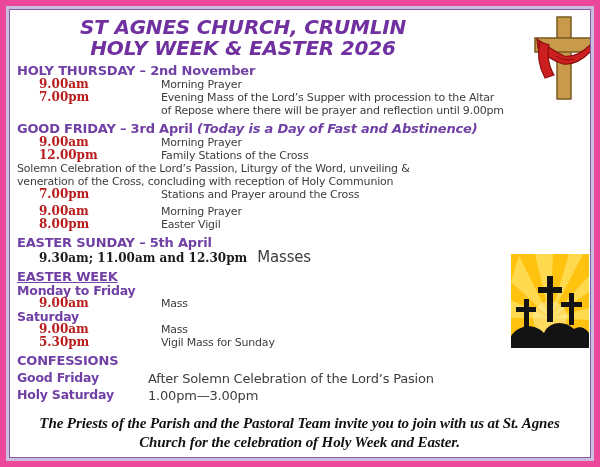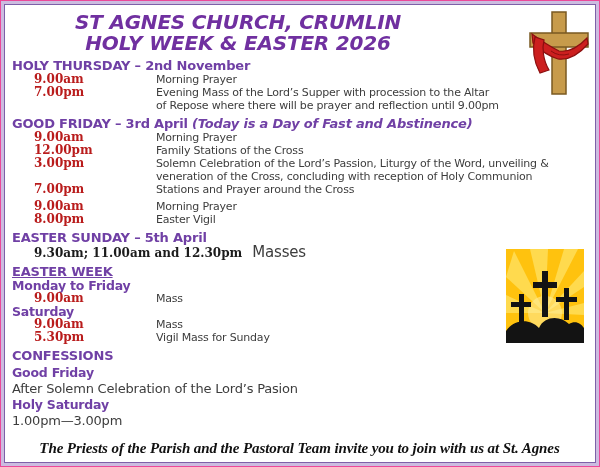--- a/index.html
+++ b/index.html
@@ -1,19 +1,19 @@
 <!DOCTYPE html>
 <html><head>
 <meta charset="utf-8">
 <style>
   html,body { margin:0; padding:0; background:#ffffff; }
   .page {
     position:relative; box-sizing:border-box;
     width:600px; height:467px;
-    border:1px solid #ec4899;
+    border:6px solid #ec4899;
     font-family:"DejaVu Sans", sans-serif;
   }
   .frame-mid {
     box-sizing:border-box; width:100%; height:100%;
     border:3px solid #CCBCE0;
   }
   .page-content {
     position:relative; box-sizing:border-box; width:100%; height:100%;
     border:1px solid #7E60A8;
     padding:3px 8px 0 7px;
@@ -48,21 +48,21 @@
     letter-spacing:-0.2px; white-space:pre-line;
   }
   .mass-times { margin-left:22px; line-height:13px; }
   .mass-times .bold-times {
     font-family:"DejaVu Serif", serif; font-weight:bold;
     font-size:12px; color:#1c1c1c;
   }
   .mass-times .suffix {
     font-size:15px; color:#3D3D3D; letter-spacing:-0.2px; margin-left:5px;
   }
-  .crow { display:flex; align-items:flex-start; margin-top:2px;flex-direction:column; }
+  .crow { display:flex; align-items:flex-start; margin-top:2px; }
   .clabel {
     flex:0 0 auto; width:131px;
     color:#7040A5; font-weight:bold; font-size:12.5px; line-height:15px;
     letter-spacing:-0.2px;
   }
   .cdesc {
     font-size:13px; line-height:13px; color:#3D3D3D;
     letter-spacing:-0.2px; padding-top:2px;
   }
   .footer { margin-top:12px; }
@@ -140,21 +140,20 @@
         </div>
         <div class="row">
           <span class="time">9.00am</span>
           <span class="desc">Morning Prayer</span>
         </div>
         <div class="row">
           <span class="time">12.00pm</span>
           <span class="desc">Family Stations of the Cross</span>
         </div>
         <div class="row">
-          <span class="time">3.00pm</span>
           <span class="desc">Solemn Celebration of the Lord’s Passion, Liturgy of the Word, unveiling &amp;
 veneration of the Cross, concluding with reception of Holy Communion</span>
         </div>
         <div class="row">
           <span class="time">7.00pm</span>
           <span class="desc">Stations and Prayer around the Cross</span>
         </div>
       </div>
 
       <div class="section">

